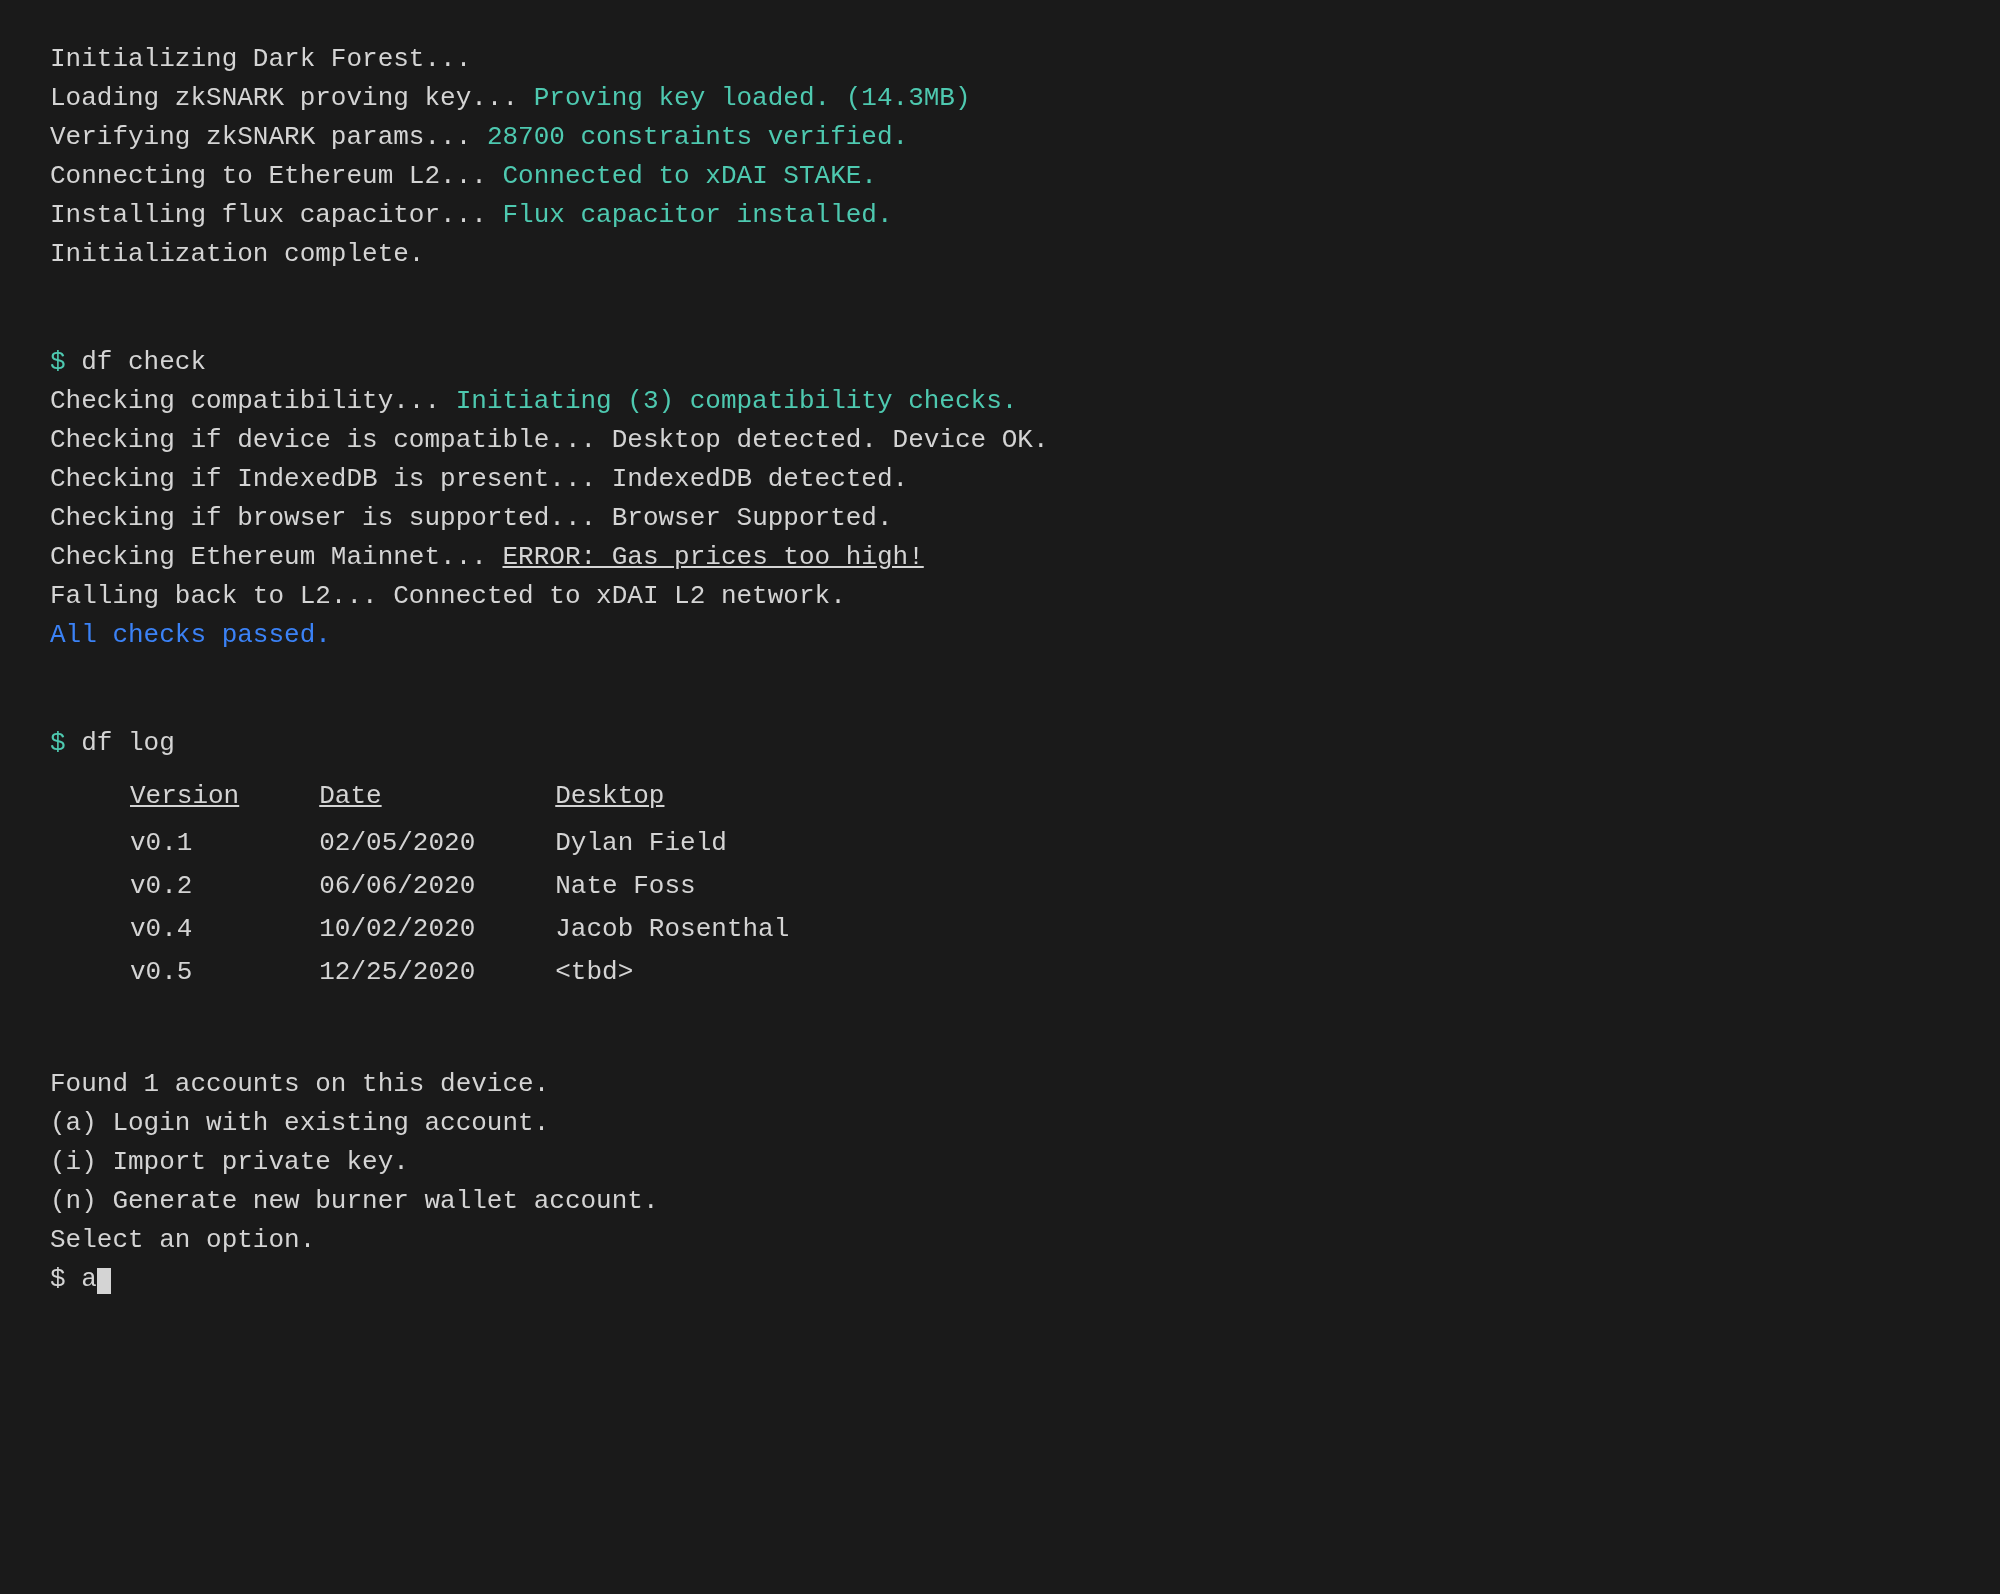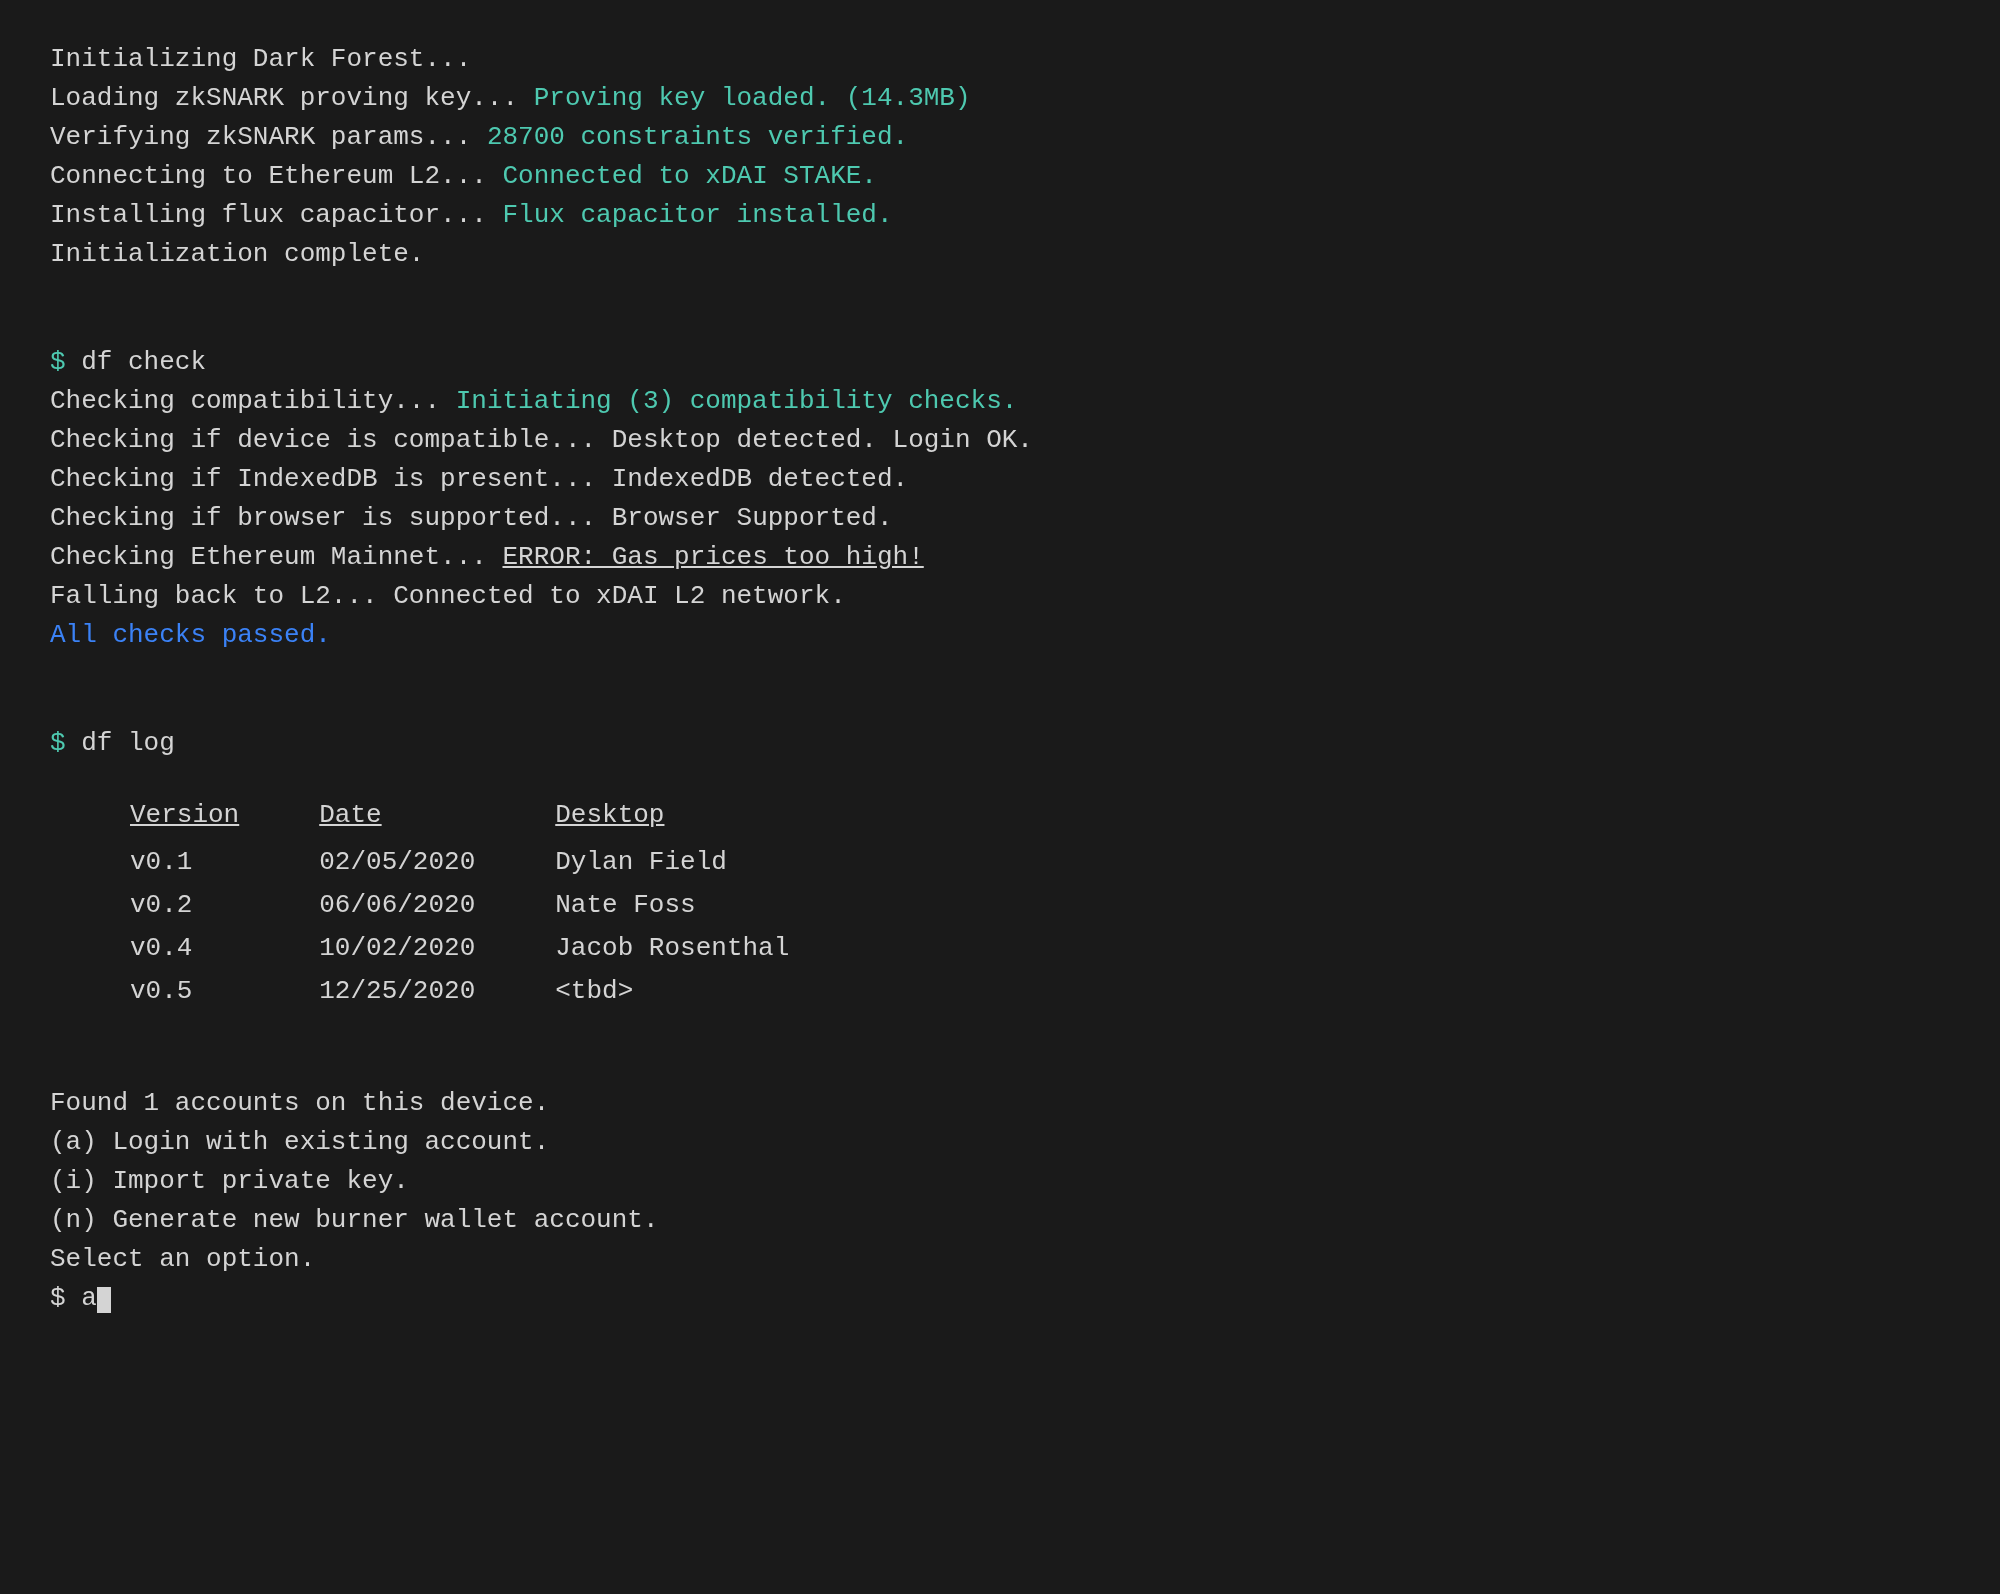--- a/index.html
+++ b/index.html
@@ -48,21 +48,21 @@
       color: #d4d4d4;
       text-decoration: underline;
       text-align: center;
     }
 
     .all-checks {
       color: #3b82f6;
     }
 
     .table-container {
-      margin: 33px 0 20px 80px;
+      margin: 14px 0 20px 80px;
     }
 
     .log-table {
       border-collapse: separate;
       border-spacing: 0;
     }
 
     .log-table th {
       color: #d4d4d4;
       text-align: left;
@@ -124,21 +124,21 @@
 
 <div class="terminal-section">
   <div class="prompt">
     <span class="dollar">$</span><span class="command"> df check</span>
   </div>
 
   <div class="output-line">
     <span>Checking compatibility... </span><span class="highlight-cyan">Initiating (3) compatibility checks.</span>
   </div>
   <div class="output-line">
-    <span>Checking if device is compatible... </span><span>Desktop detected. Login OK.</span>
+    <span>Checking if device is compatible... </span><span>Desktop detected. Device OK.</span>
   </div>
   <div class="output-line">
     <span>Checking if IndexedDB is present... </span><span>IndexedDB detected.</span>
   </div>
   <div class="output-line">
     <span>Checking if browser is supported... </span><span>Browser Supported.</span>
   </div>
   <div class="output-line">
     <span>Checking Ethereum Mainnet... </span><span class="error-underline">ERROR: Gas prices too high!</span>
   </div>

